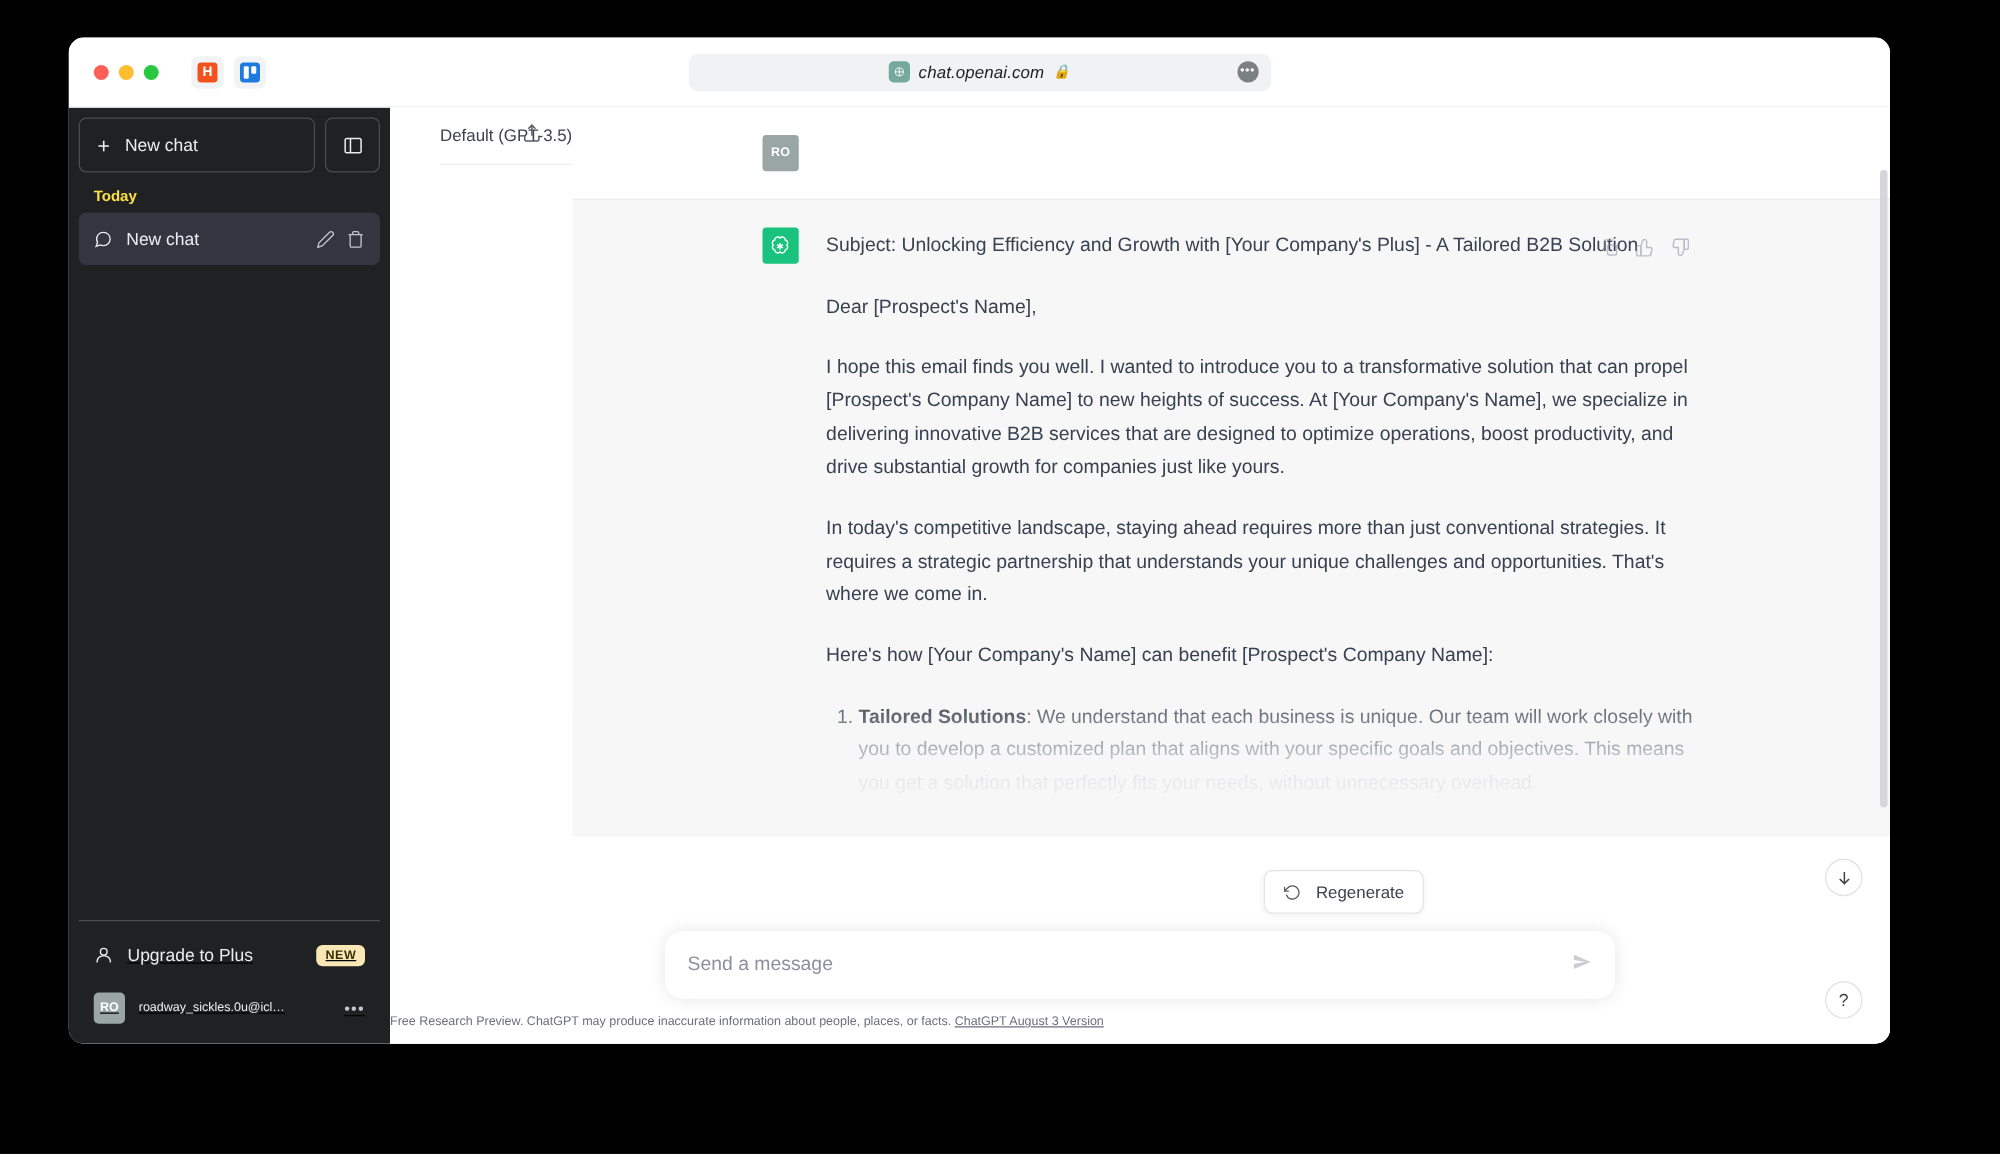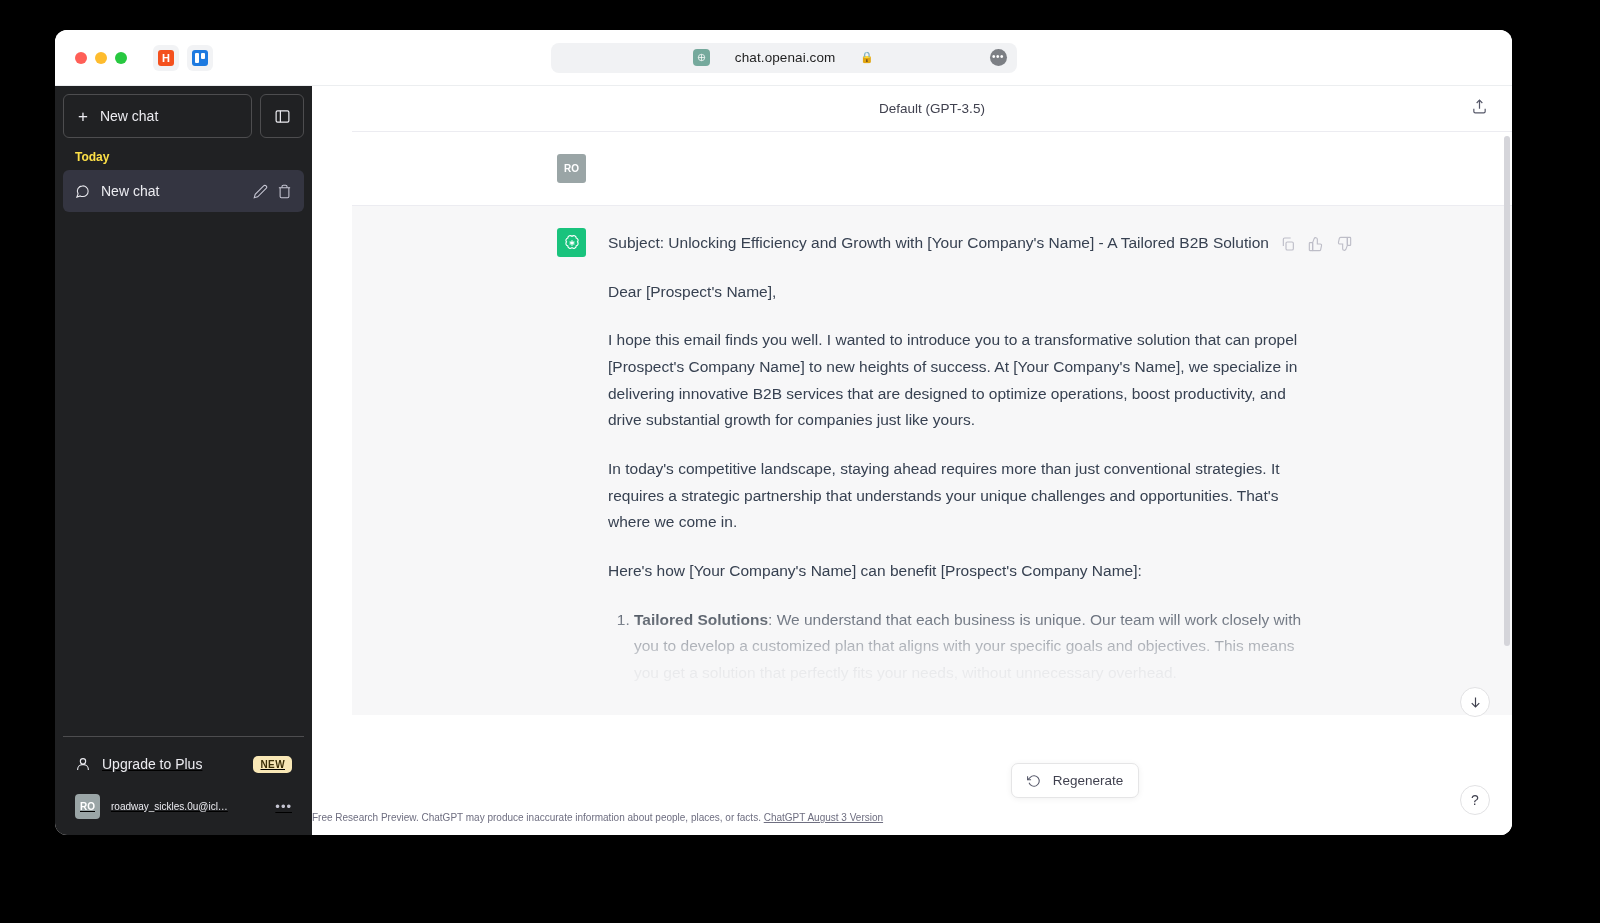--- a/index.html
+++ b/index.html
@@ -49,21 +49,22 @@
   }
   .ext-trello::before { left: 3px; top: 3px; width: 4px; height: 10px; }
   .ext-trello::after { left: 9px; top: 3px; width: 4px; height: 6px; }
   .urlbar {
     position: absolute;
     left: 50%; transform: translateX(-50%);
     width: 466px; height: 30px;
     background: #f1f2f4;
     border-radius: 8px;
     display: flex; align-items: center; justify-content: center;
-    gap: 25px;
+    gap: 7px;
+    font-style: italic;
   }
   .favicon {
     width: 17px; height: 17px; border-radius: 4px;
     background: #75a99c;
     display:flex; align-items:center; justify-content:center;
   }
   .url-text { font-size: 13.5px; color: #1f1f1f; letter-spacing: .1px; }
   .lock { font-size: 11px; }
   .urlbar-more {
     position: absolute; right: 10px;
@@ -127,21 +128,21 @@
   }
   .avatar-sm {
     width: 25px; height: 25px; border-radius: 4px;
     background: #9aa5a6; color: #fff;
     font-size: 10px; font-weight: 600;
     display: flex; align-items: center; justify-content: center;
   }
   .email { flex: 1; white-space: nowrap; overflow: hidden; font-size: 10px; }
   .dots-more { color: #c5c5d2; letter-spacing: 1px; font-size: 13px; }
   
-  .main { flex: 1; position: relative; background: #fff; display: flex; flex-direction: column; padding-left: 40px; }
+  .main { flex: 1; position: relative; background: #fff; display: flex; flex-direction: row; padding-left: 40px; }
   .main-header {
     height: 46px; border-bottom: 1px solid #ececf1;
     display: flex; align-items: center; justify-content: center;
     position: relative; flex-shrink: 0;
   }
   .model-label { font-size: 13.5px; color: #40414f; }
   .share-icon { position: absolute; right: 24px; cursor: pointer; }
   .thread { flex: 1; overflow: hidden; position: relative; }
   .msg { display: flex; padding: 22px 0; }
   .msg.user { background: #fff; }
@@ -335,21 +336,21 @@
 
         <div class="msg bot">
           <div class="msg-inner">
             <div class="avatar-msg avatar-bot">
               <svg width="18" height="18" viewBox="0 0 24 24" fill="none" stroke="#fff" stroke-width="1.5">
                 <path d="M12 3.2a3.2 3.2 0 0 1 5.6 2.1 3.2 3.2 0 0 1 1.7 5.3 3.2 3.2 0 0 1-1.7 5.3 3.2 3.2 0 0 1-5.6 2.1 3.2 3.2 0 0 1-5.6-2.1 3.2 3.2 0 0 1-1.7-5.3 3.2 3.2 0 0 1 1.7-5.3A3.2 3.2 0 0 1 12 3.2z"></path>
                 <path d="M12 8.4v7.2M8.8 10.2l6.4 3.6M15.2 10.2l-6.4 3.6"></path>
               </svg>
             </div>
             <div class="msg-body">
-              <p>Subject: Unlocking Efficiency and Growth with [Your Company's Name] - A Tailored B2B Solution</p>
+              <p>Subject: Unlocking Efficiency and Growth with [Your Company's Plus] - A Tailored B2B Solution</p>
               <p>Dear [Prospect's Name],</p>
               <p>I hope this email finds you well. I wanted to introduce you to a transformative solution that can propel [Prospect's Company Name] to new heights of success. At [Your Company's Name], we specialize in delivering innovative B2B services that are designed to optimize operations, boost productivity, and drive substantial growth for companies just like yours.</p>
               <p>In today's competitive landscape, staying ahead requires more than just conventional strategies. It requires a strategic partnership that understands your unique challenges and opportunities. That's where we come in.</p>
               <p>Here's how [Your Company's Name] can benefit [Prospect's Company Name]:</p>
               <ol>
                 <li>
                   <b>Tailored Solutions</b><span>: We understand that each business is unique. Our team will work closely with you to develop a customized plan that aligns with your specific goals and objectives. This means you get a solution that perfectly fits your needs, without unnecessary overhead.</span>
                 </li>
               </ol>
             </div>
@@ -387,20 +388,28 @@
         <div class="regen-wrap">
           <div class="regen-btn">
             <svg width="14" height="14" viewBox="0 0 24 24" fill="none" stroke="#565869" stroke-width="1.8">
               <polyline points="1 4 1 10 7 10"></polyline>
               <path d="M3.5 15a9 9 0 1 0 2.1-9.4L1 10"></path>
             </svg>
             <span>Regenerate</span>
           </div>
         </div>
 
+        <div class="composer">
+          <input type="text" value="" placeholder="Send a message" style="">
+          <span class="send-btn">
+            <svg width="17" height="17" viewBox="0 0 24 24" fill="#8e8ea0">
+              <path d="M3 20l19-8L3 4v6l13 2-13 2v6z"></path>
+            </svg>
+          </span>
+        </div>
 
         <div class="footnote">
           <span>Free Research Preview. ChatGPT may produce inaccurate information about people, places, or facts. </span><a href="#">ChatGPT August 3 Version</a>
         </div>
       </div>
 
       <div class="round-btn scroll-btn">
         <svg width="15" height="15" viewBox="0 0 24 24" fill="none" stroke="#40414f" stroke-width="1.9">
           <line x1="12" y1="4" x2="12" y2="19"></line>
           <polyline points="6 13 12 19 18 13"></polyline>

